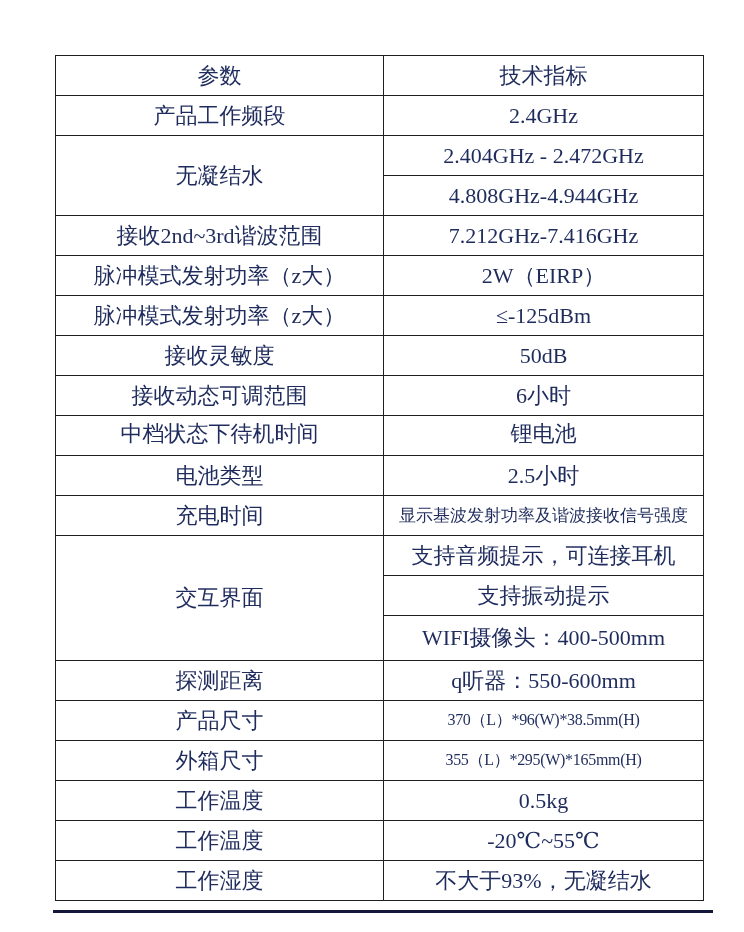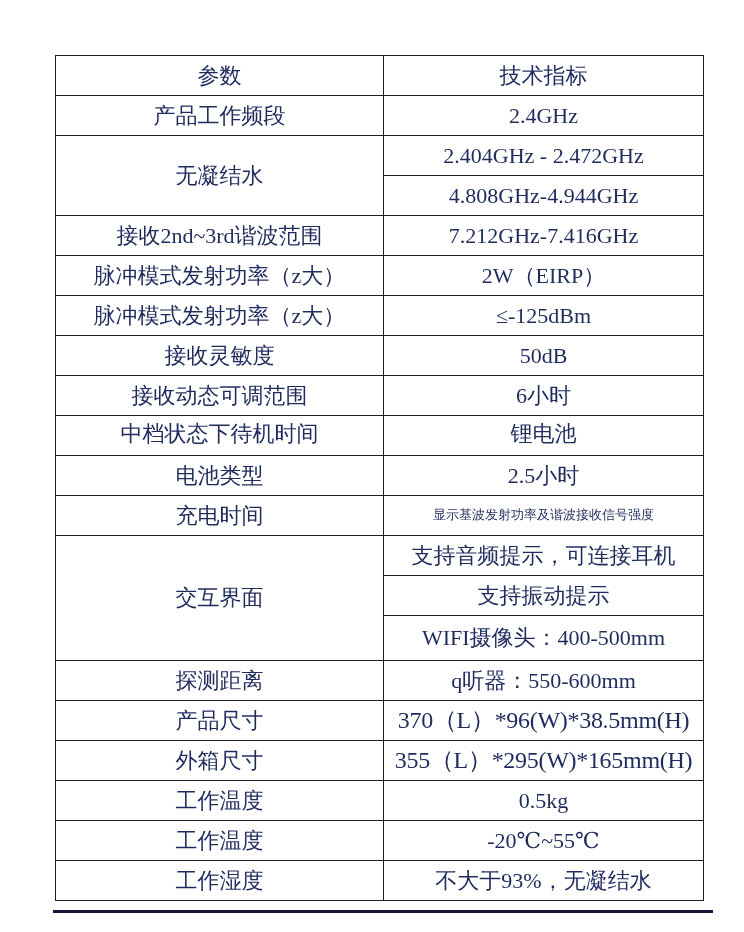--- a/index.html
+++ b/index.html
@@ -31,22 +31,22 @@
     vertical-align: middle;
     padding: 0 3px;
     font-weight: normal;
     font-size: 22px;
     line-height: 1.15;
     overflow: hidden;
     white-space: nowrap;
   }
   col.param-col { width: 328px; }
   col.value-col { width: 320px; }
-  table.spec td.small { font-size: 13px; }
-  table.spec td.dim   { font-size: 24px; letter-spacing: -0.3px; }
+  table.spec td.small { font-size: 17px; }
+  table.spec td.dim   { font-size: 16px; letter-spacing: -0.3px; }
   .bottom-rule {
     position: absolute;
     left: 53px;
     top: 910px;
     width: 660px;
     height: 3px;
     background: var(--rule, #15173a);
   }
 </style>
 </head>

